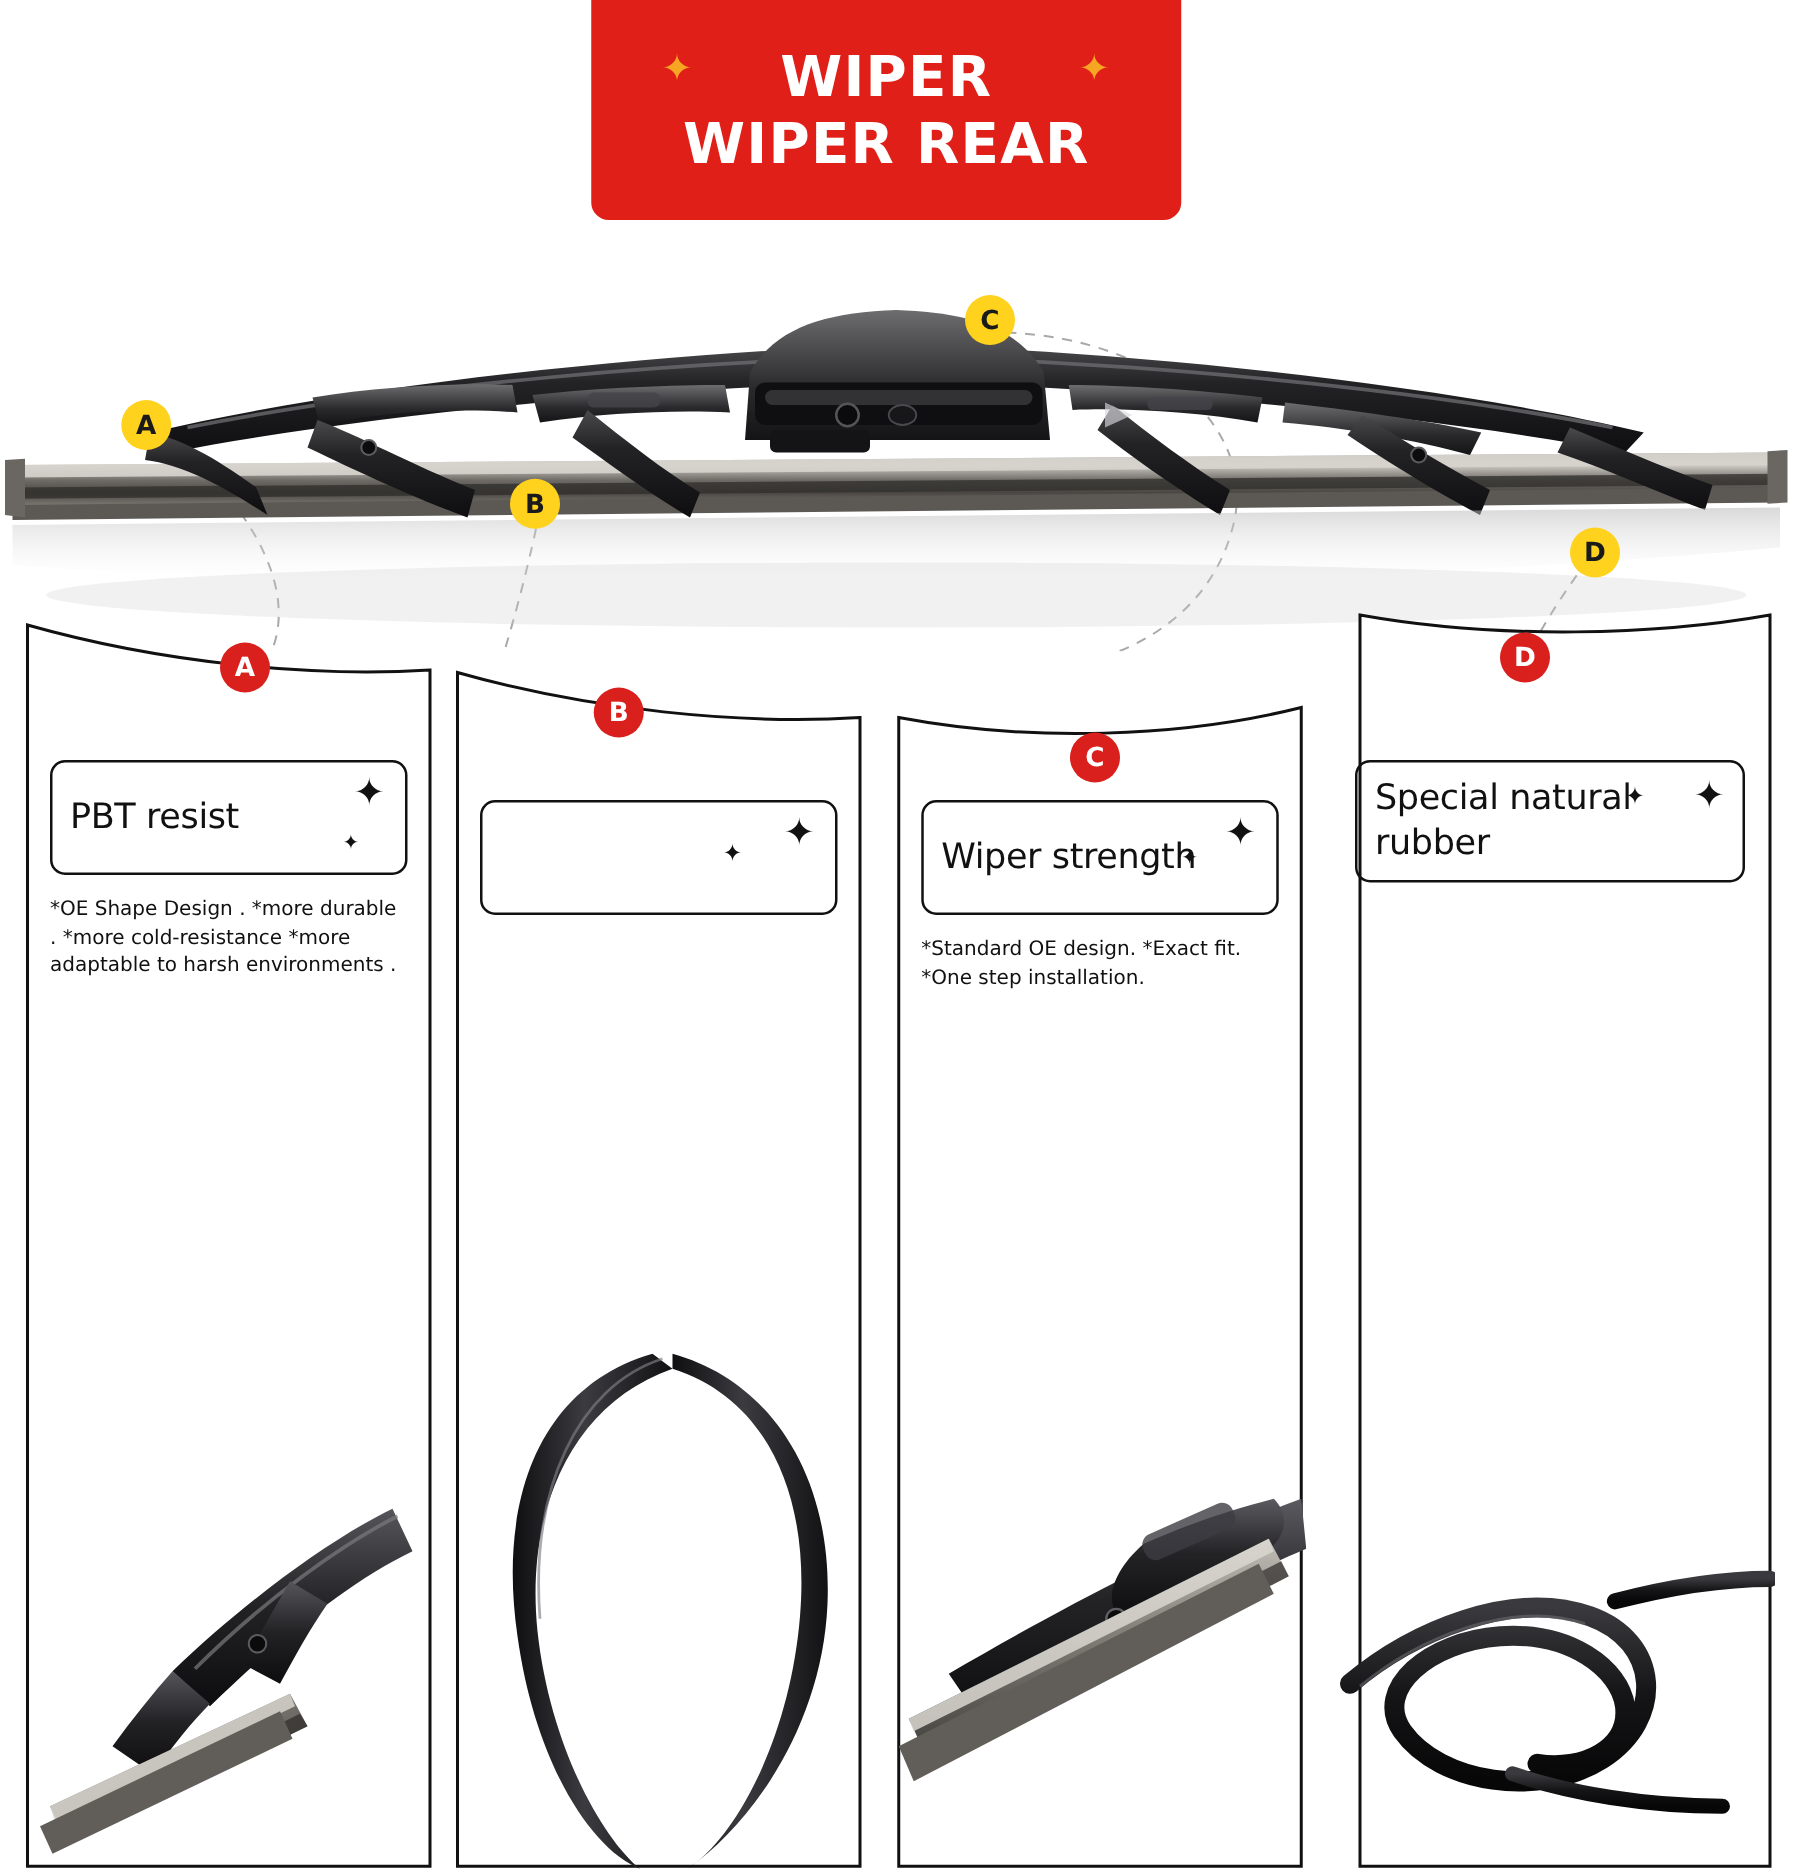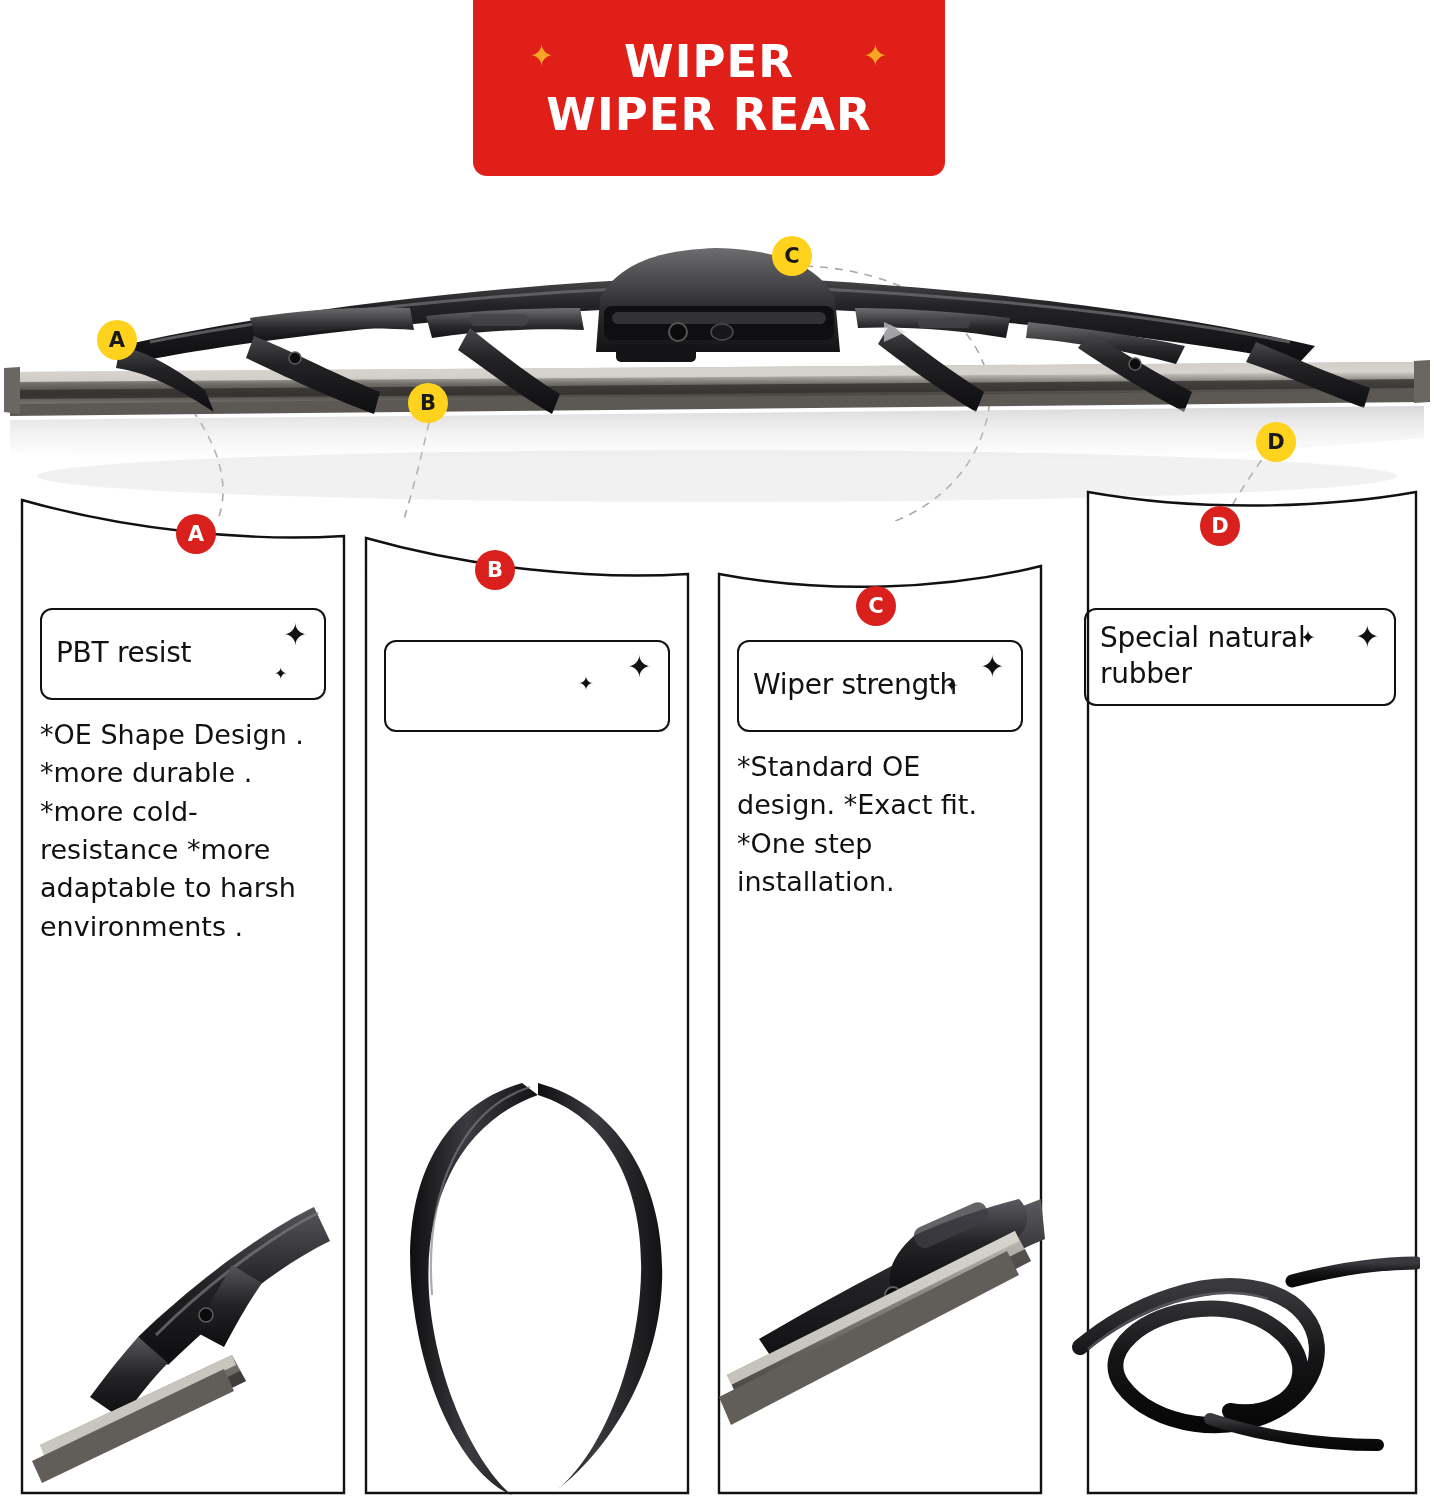--- a/index.html
+++ b/index.html
@@ -117,21 +117,21 @@
     font-style: normal;
     color: #111;
     line-height: 1;
   }
   .sp-big { font-size: 30px; right: 2px; top: 0px; }
   .sp-mid { font-size: 19px; left: 2px; top: 18px; }
   .sp-sm  { font-size: 16px; left: 16px; top: 40px; }
 
   .bullets {
     margin-top: 16px;
-    font-size: 27px;
+    font-size: 16px;
     line-height: 1.42;
     color: #111;
   }
 
   .photo {
     position: absolute;
     left: 0; right: 0; bottom: 0;
     height: 330px;
   }
   .photo svg { display: block; }

